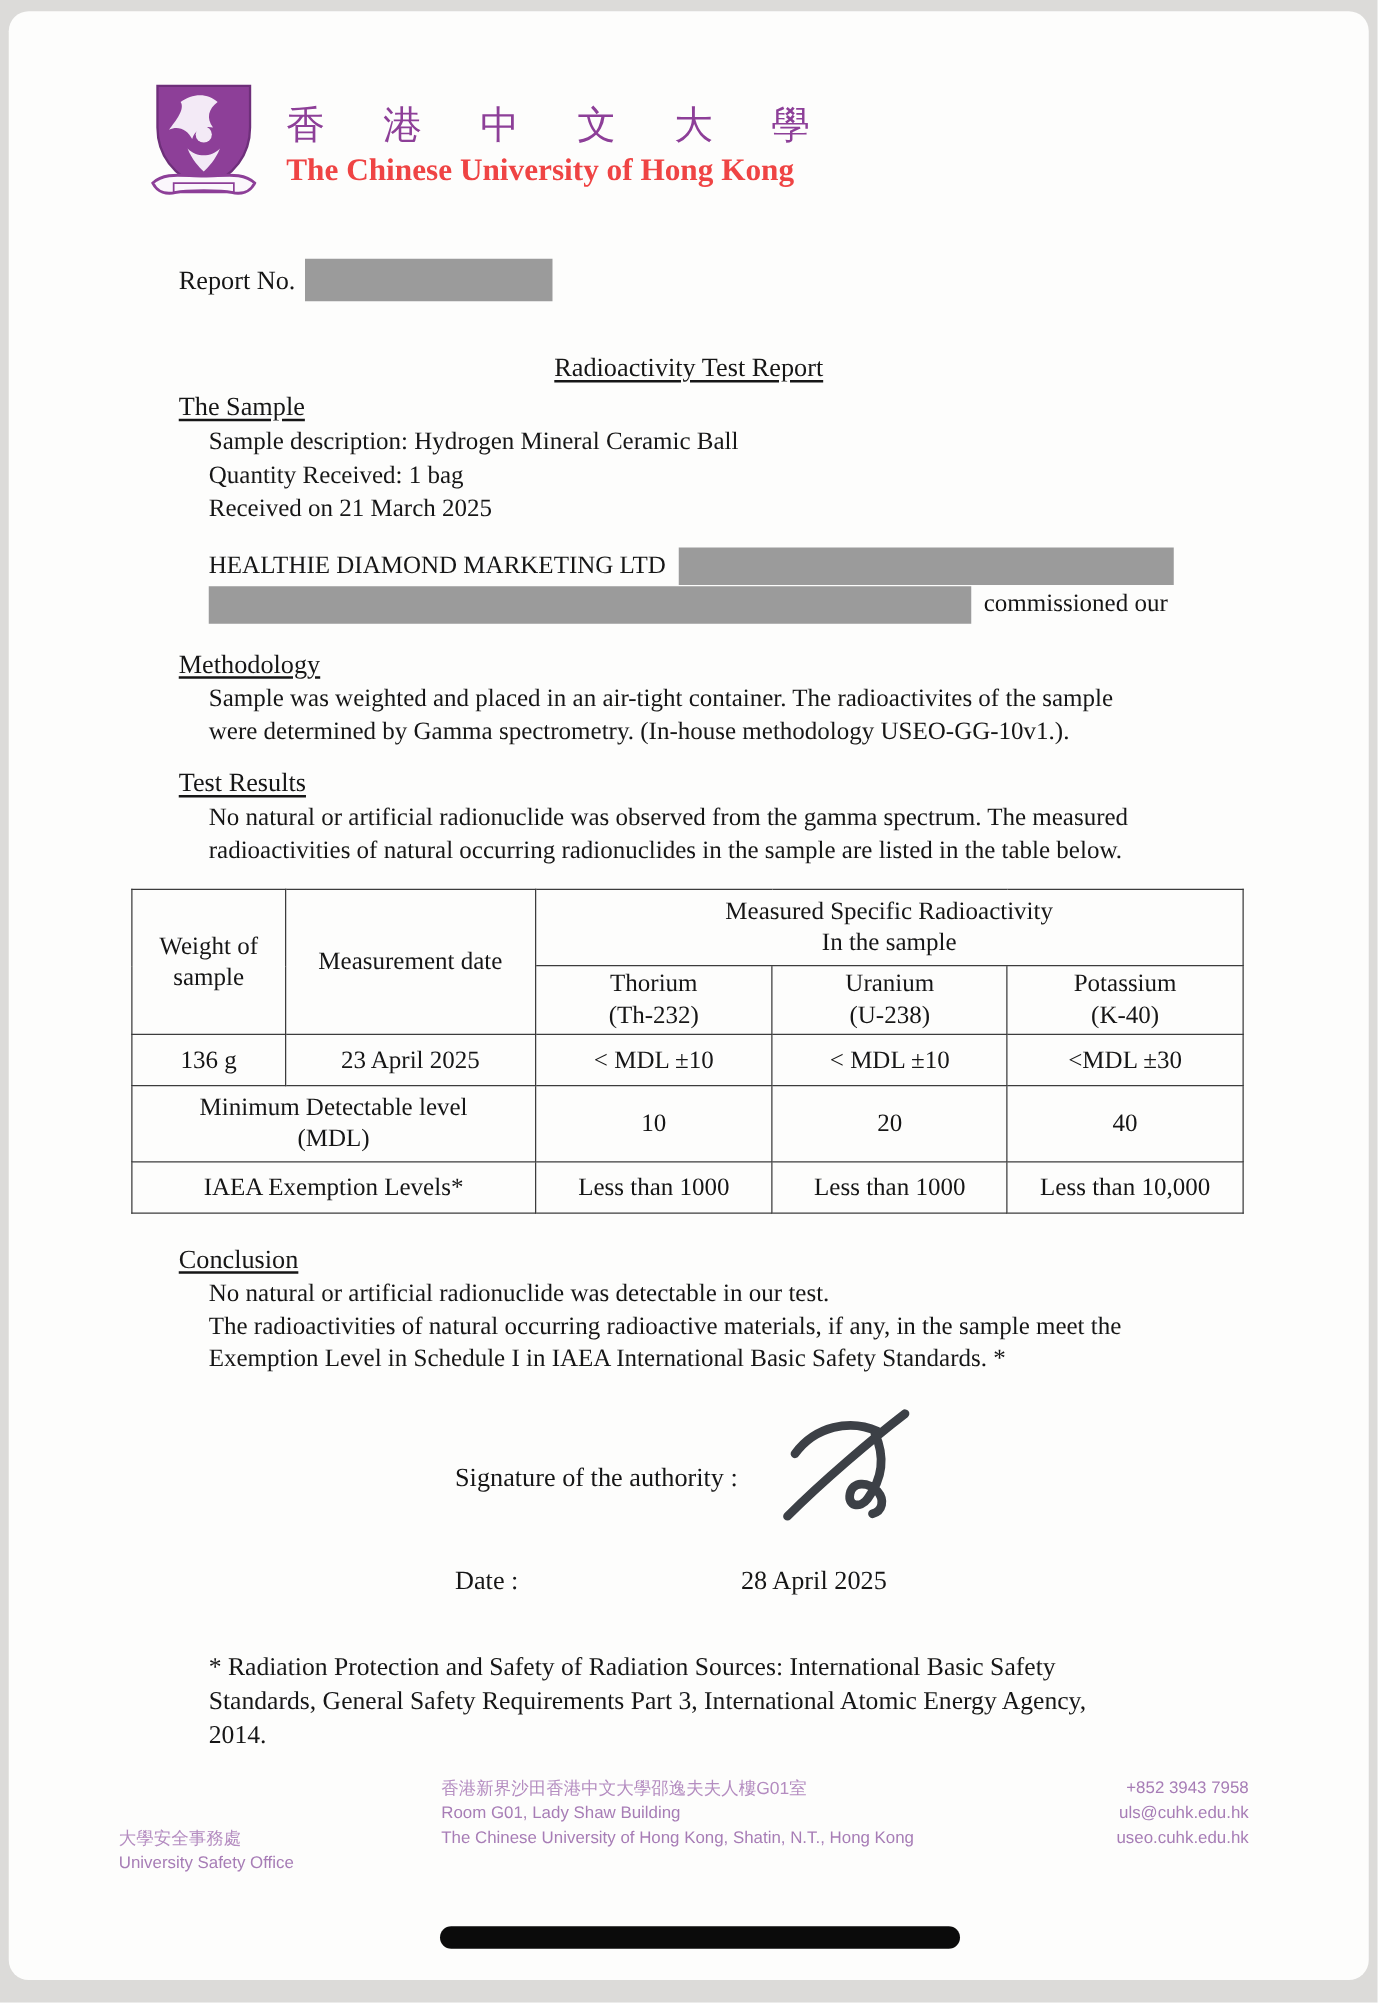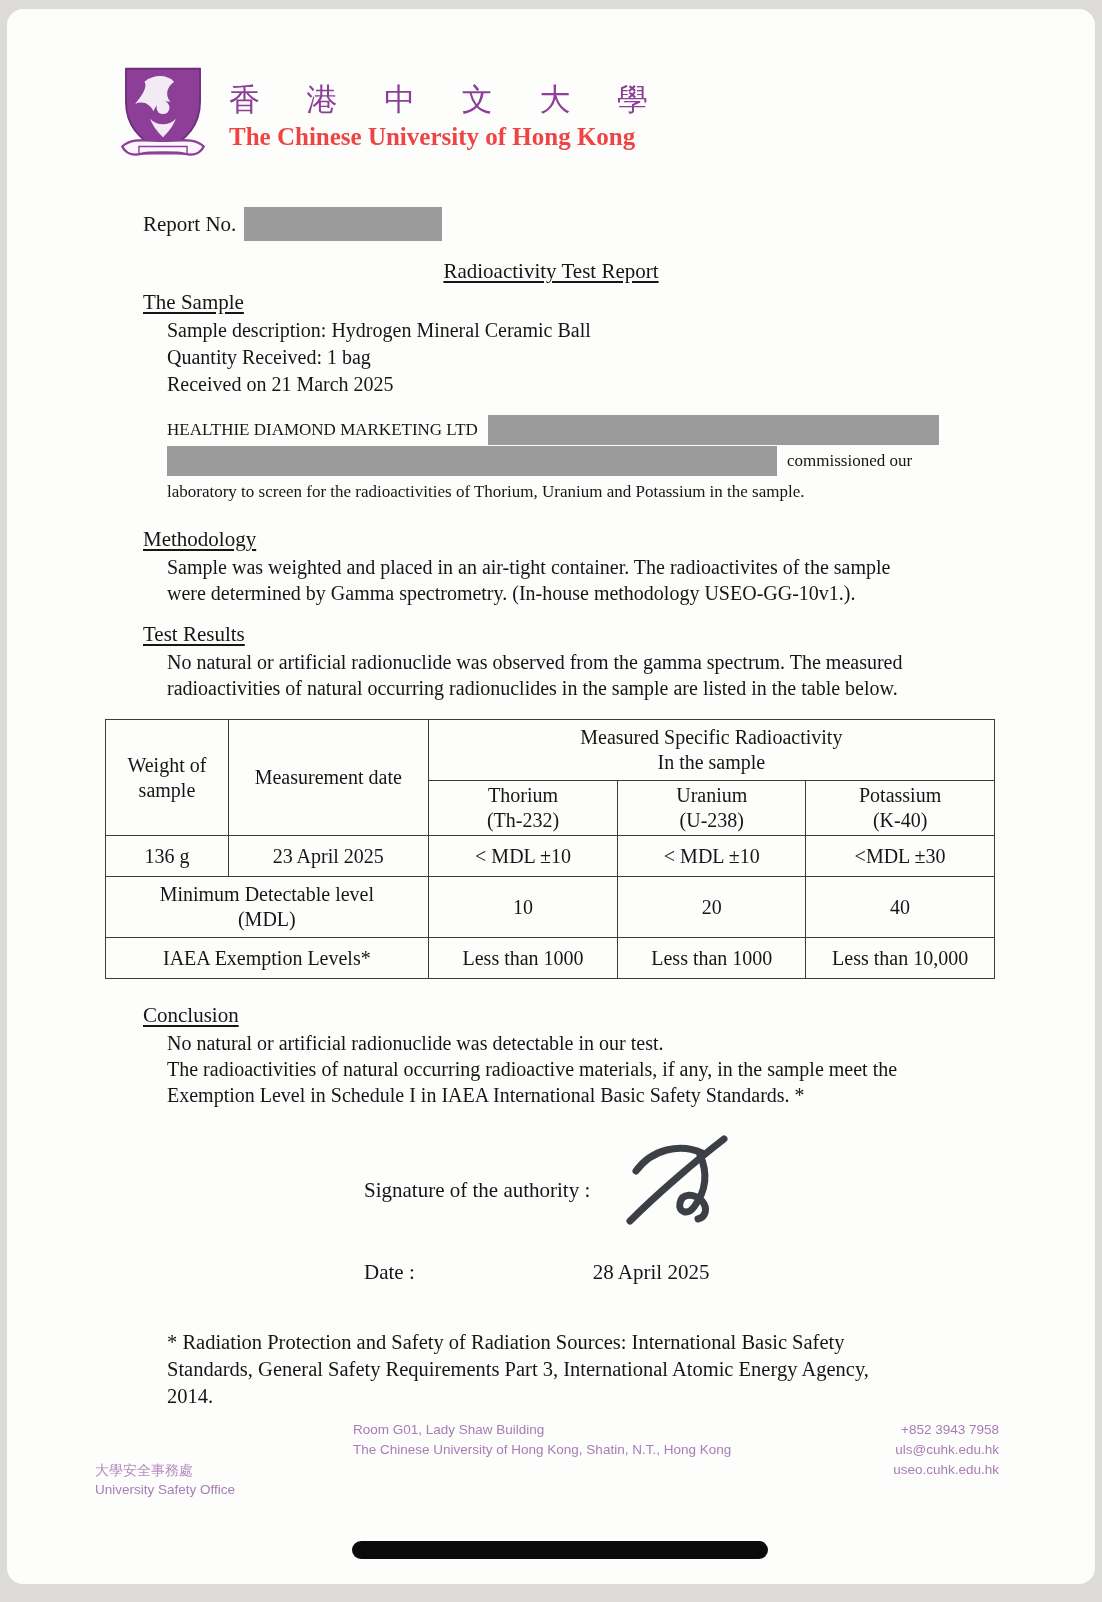--- a/index.html
+++ b/index.html
@@ -22,27 +22,27 @@
     font-family:Liberation Mono, monospace;
   }
   .brand-en{font-size:25px;color:#ef4444;margin-top:2px;font-weight:700;}
   
   .u{text-decoration:underline;text-underline-offset:3px;}
   .body-line{font-size:20px;line-height:26px;}
   .redact{display:inline-block;background:#9b9b9b;height:30px;vertical-align:middle;}
   
   .report-no{margin:42px 0 0 136px;font-size:21px;display:flex;align-items:center;}
   .report-no .redact{width:198px;height:34px;margin-left:8px;}
-  .title{margin-top:18px;text-align:center;font-size:21px;font-weight:normal;}
+  .title{margin-top:41px;text-align:center;font-size:21px;font-weight:normal;}
   h2{margin:0;font-size:21px;font-weight:normal;}
   .sec{margin-left:136px;margin-right:100px;}
   .indent{margin-left:24px;}
   .sample-lines{margin-top:2px;}
   .sample-lines .body-line{line-height:26px;}
-  .client{margin-left:160px;margin-top:16px;width:772px;font-size:17px;}
+  .client{margin-left:160px;margin-top:16px;width:772px;font-size:20px;}
   .client .row{display:flex;align-items:center;line-height:31px;height:31px;}
   .client .grow{flex:1 1 auto;margin-left:10px;}
   .client .w608{width:610px;}
   .client .tail{margin-left:10px;white-space:nowrap;}
   
   table.results{
     border-collapse:collapse;margin:18px 0 0 98px;width:890px;
     font-size:20px;text-align:center;
   }
   table.results td{
@@ -108,21 +108,20 @@
 
   <div class="client">
     <div class="row">
       <span>HEALTHIE DIAMOND MARKETING LTD</span>
       <span class="redact grow"></span>
     </div>
     <div class="row">
       <span class="redact w608"></span>
       <span class="tail">commissioned our</span>
     </div>
-    <div style="line-height:31px;">laboratory to screen for the radioactivities of Thorium, Uranium and Potassium in the sample.</div>
   </div>
 
   <section class="sec" style="margin-top:20px;">
     <h2 class="u">Methodology</h2>
     <div class="indent" style="margin-top:2px;">
       <div class="body-line">Sample was weighted and placed in an air-tight container. The radioactivites of the sample</div>
       <div class="body-line">were determined by Gamma spectrometry. (In-house methodology USEO-GG-10v1.).</div>
     </div>
   </section>
 
@@ -223,20 +222,21 @@
     <div>Standards, General Safety Requirements Part 3, International Atomic Energy Agency,</div>
     <div>2014.</div>
   </div>
 
   <div class="footer">
     <div class="f-left">
       <div class="zh">大學安全事務處</div>
       <div>University Safety Office</div>
     </div>
     <div class="f-mid">
+      <div class="zh">香港新界沙田香港中文大學邵逸夫夫人樓G01室</div>
       <div>Room G01, Lady Shaw Building</div>
       <div>The Chinese University of Hong Kong, Shatin, N.T., Hong Kong</div>
     </div>
     <div class="f-right">
       <div>+852 3943 7958</div>
       <div>uls@cuhk.edu.hk</div>
       <div>useo.cuhk.edu.hk</div>
     </div>
   </div>
 

